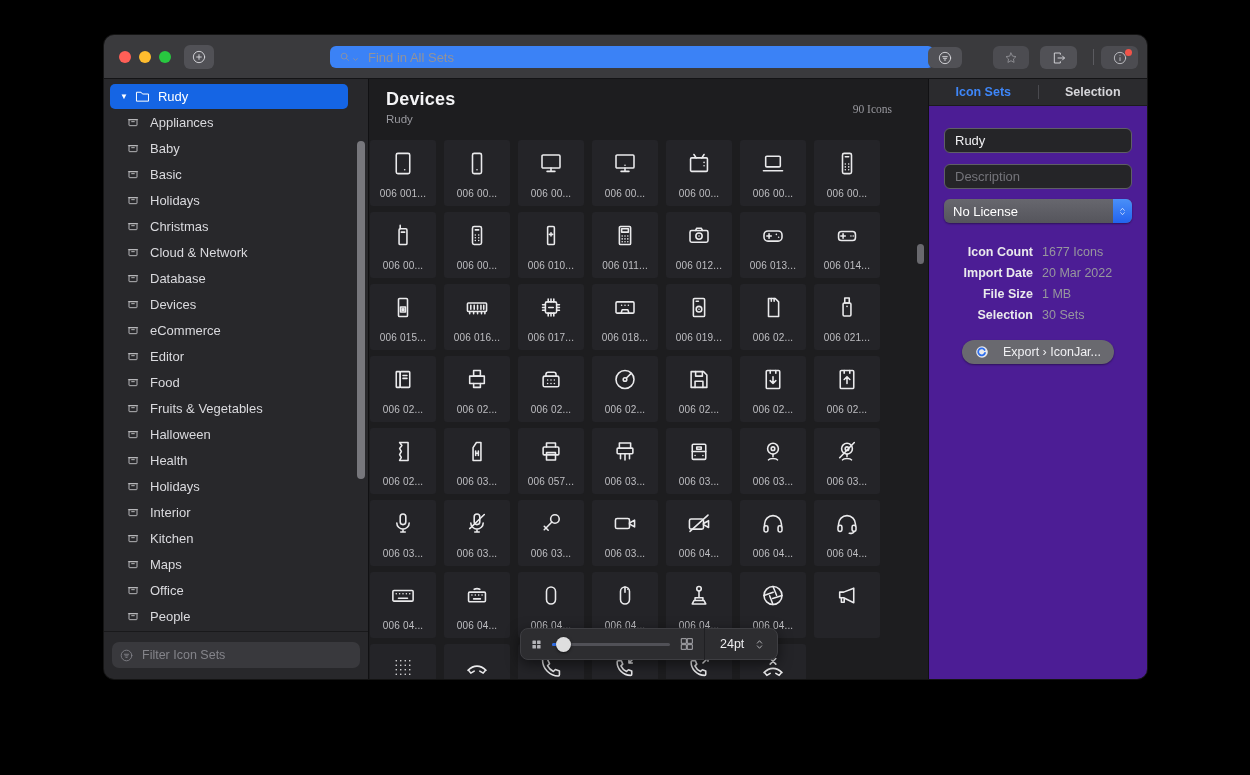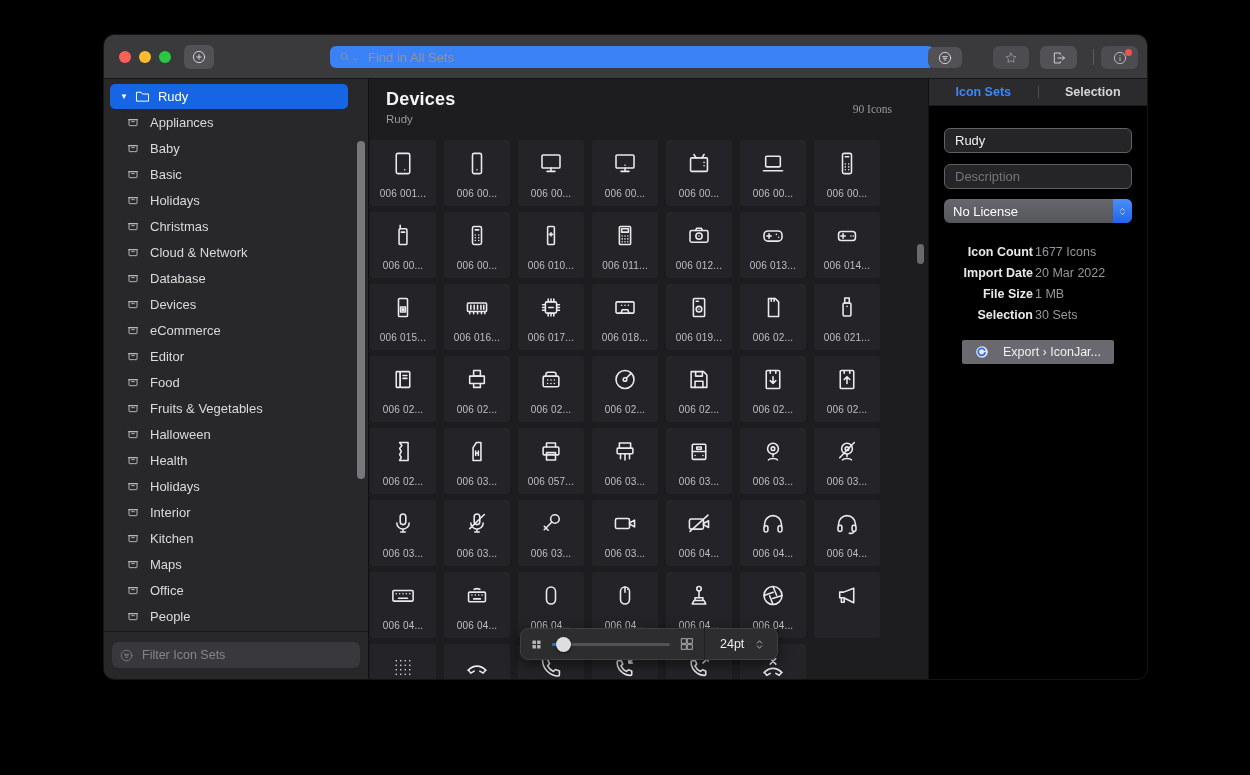--- a/index.html
+++ b/index.html
@@ -61,42 +61,42 @@
   .slider{position:relative;width:118px;height:16px;margin-left:9px;}
   .slider .track{position:absolute;left:0;top:6.5px;width:100%;height:3px;border-radius:2px;background:#515157;}
   .slider .fill{position:absolute;left:0;top:0;height:3px;width:10px;border-radius:2px;background:#2f6fed;}
   .slider .thumb{position:absolute;left:4px;top:0.5px;width:15px;height:15px;border-radius:50%;background:#dededf;
     box-shadow:0 1px 3px rgba(0,0,0,.6);}
   .zdiv{width:1px;height:32px;background:#202023;margin-left:9px;}
   .ptlabel{font-size:12.5px;color:#ededef;margin-left:15px;}
   .stepper{color:#cfcfd3;margin-left:9px;display:flex;}
   .stepper svg{width:13px;height:13px;}
   
-  .inspector{position:relative;width:218px;flex:none;background:#000000;}
+  .inspector{position:relative;width:218px;flex:none;background:#4c1d95;}
   .tabbar{height:27px;border-bottom:1px solid #1b1b1d;display:flex;align-items:center;background:#2b2b2e;}
   .tab{flex:1;text-align:center;font-size:12.5px;font-weight:700;color:#d6d6da;}
   .tab.active{color:#3e86f8;}
   .tabdiv{width:1px;height:14px;background:#4a4a4f;}
   .field{position:absolute;left:15px;width:188px;height:25px;border:1px solid #5f5f65;border-radius:6px;
     background:#252528;display:flex;align-items:center;padding:0 8px;}
   .field input{background:transparent;border:none;outline:none;color:#f0f0f2;font-size:13px;width:100%;}
   .field input::placeholder{color:#74747a;}
   .name-field{top:49px;}
   .desc-field{top:85px;}
   .select{position:absolute;left:15px;top:120px;width:188px;height:24px;border-radius:6px;
     background:linear-gradient(#67676e,#55555c);display:flex;align-items:center;box-shadow:0 1px 2px rgba(0,0,0,.4);}
   .select .sel-label{font-size:13px;color:#fff;margin-left:9px;flex:1;}
   .sel-stepper{width:19px;height:24px;border-radius:0 6px 6px 0;background:linear-gradient(#4a90f8,#2263ef);
     display:flex;align-items:center;justify-content:center;color:#fff;}
   .sel-stepper svg{width:11px;height:11px;}
   #detail-list{position:absolute;left:0;top:162px;width:100%;}
   .drow{display:flex;height:21px;align-items:center;font-size:12.5px;}
   .dlabel{flex:0 0 104px;text-align:right;color:#e9e9ec;font-weight:700;}
-  .dvalue{margin-left:2px;color:#97979d;}
-  .export-btn{position:absolute;left:33px;top:261px;width:152px;height:24px;border-radius:2px;background:#69696f;
+  .dvalue{margin-left:9px;color:#97979d;}
+  .export-btn{position:absolute;left:33px;top:261px;width:152px;height:24px;border-radius:12px;background:#69696f;
     box-shadow:0 1px 2px rgba(0,0,0,.4);display:flex;align-items:center;justify-content:center;gap:14px;
     font-size:12.5px;color:#f0f0f3;}
   .jar-logo{width:14px;height:14px;display:flex;}
   .icn{display:inline-flex;}
   .icn svg{display:block;}
 </style>
 </head>
 <body>
 
 <div class="window">

